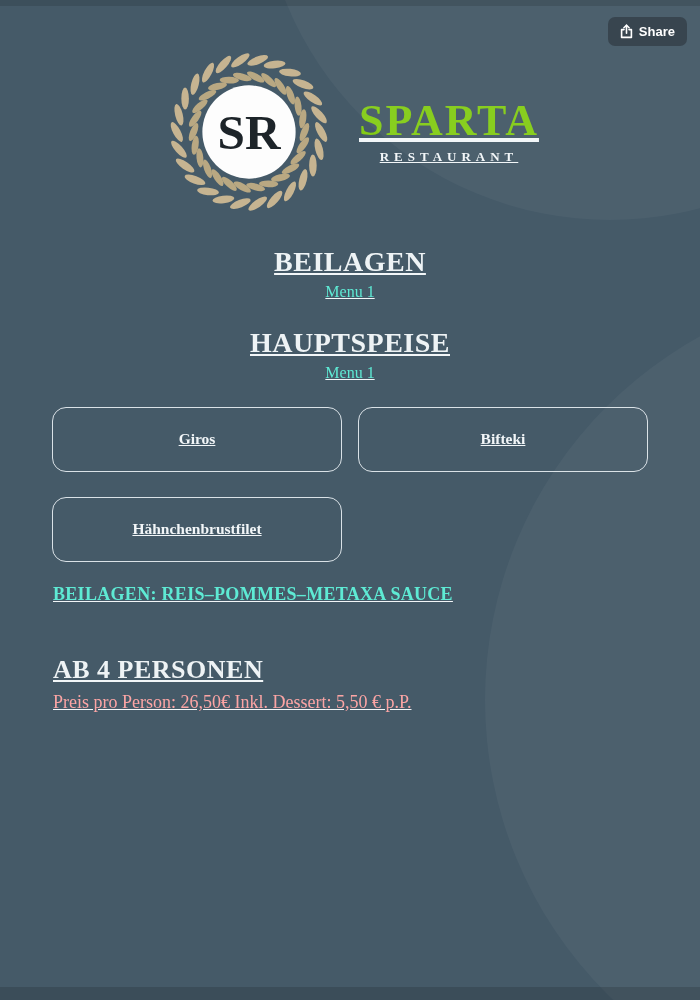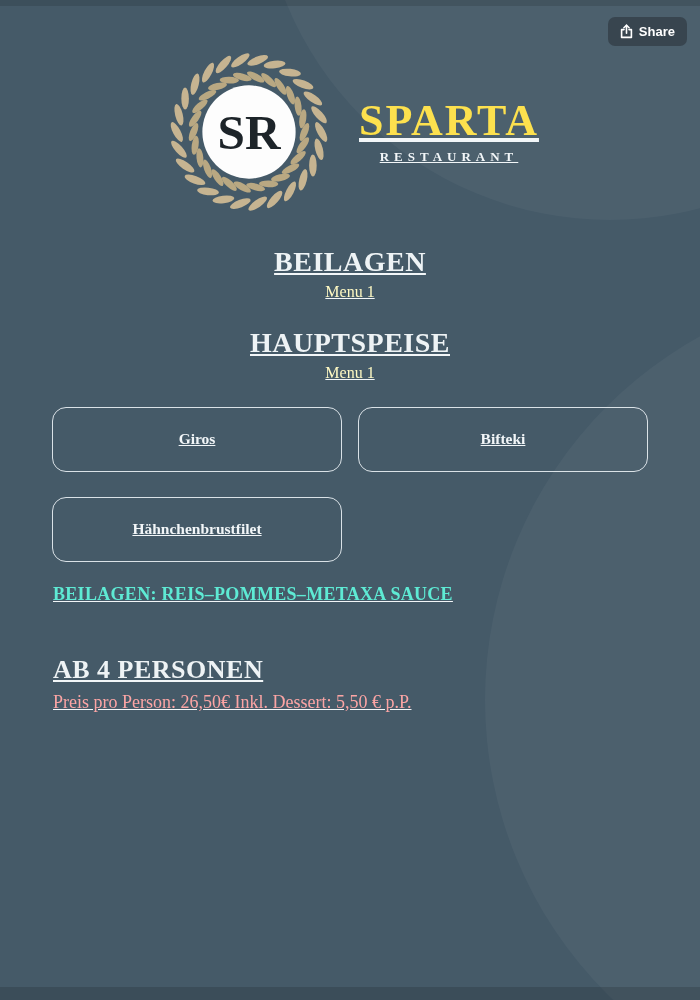--- a/index.html
+++ b/index.html
@@ -61,40 +61,40 @@
     justify-content: center;
     gap: 22px;
     padding-top: 44px;
   }
   .wreath-wrap { width: 176px; height: 176px; flex: 0 0 auto; }
   .brand-text { text-align: center; }
   .brand-name {
     font-size: 44px;
     font-weight: bold;
     letter-spacing: 2px;
-    color: #fde047;
+    color: #84cc16;
     line-height: 1.0;
   }
   .brand-tagline {
     margin-top: 6px;
     font-size: 13px;
     font-weight: bold;
     letter-spacing: 5px;
     color: #f2f6f8;
   }
 
   
   .menu-head { text-align: center; margin-top: 26px; }
   .menu-title {
     font-size: 28px;
     font-weight: bold;
     letter-spacing: 0.5px;
     color: #eef3f5;
   }
-  .menu-sub { margin-top: 5px; font-size: 16px; color: #fef9c3; }
+  .menu-sub { margin-top: 5px; font-size: 16px; color: #5eead4; }
 
   
   .grid { margin: 23px 53px 0; display: grid; }
   .grid-starters { grid-template-columns: repeat(3, 1fr); column-gap: 17px; row-gap: 22px; }
   .grid-mains { margin: 25px 52px 0; grid-template-columns: repeat(2, 1fr); column-gap: 16px; row-gap: 25px; }
   .option-box {
     border: 1.5px solid rgba(231,238,242,0.92);
     background: transparent;
     color: var(--text);
     min-height: 47px;

